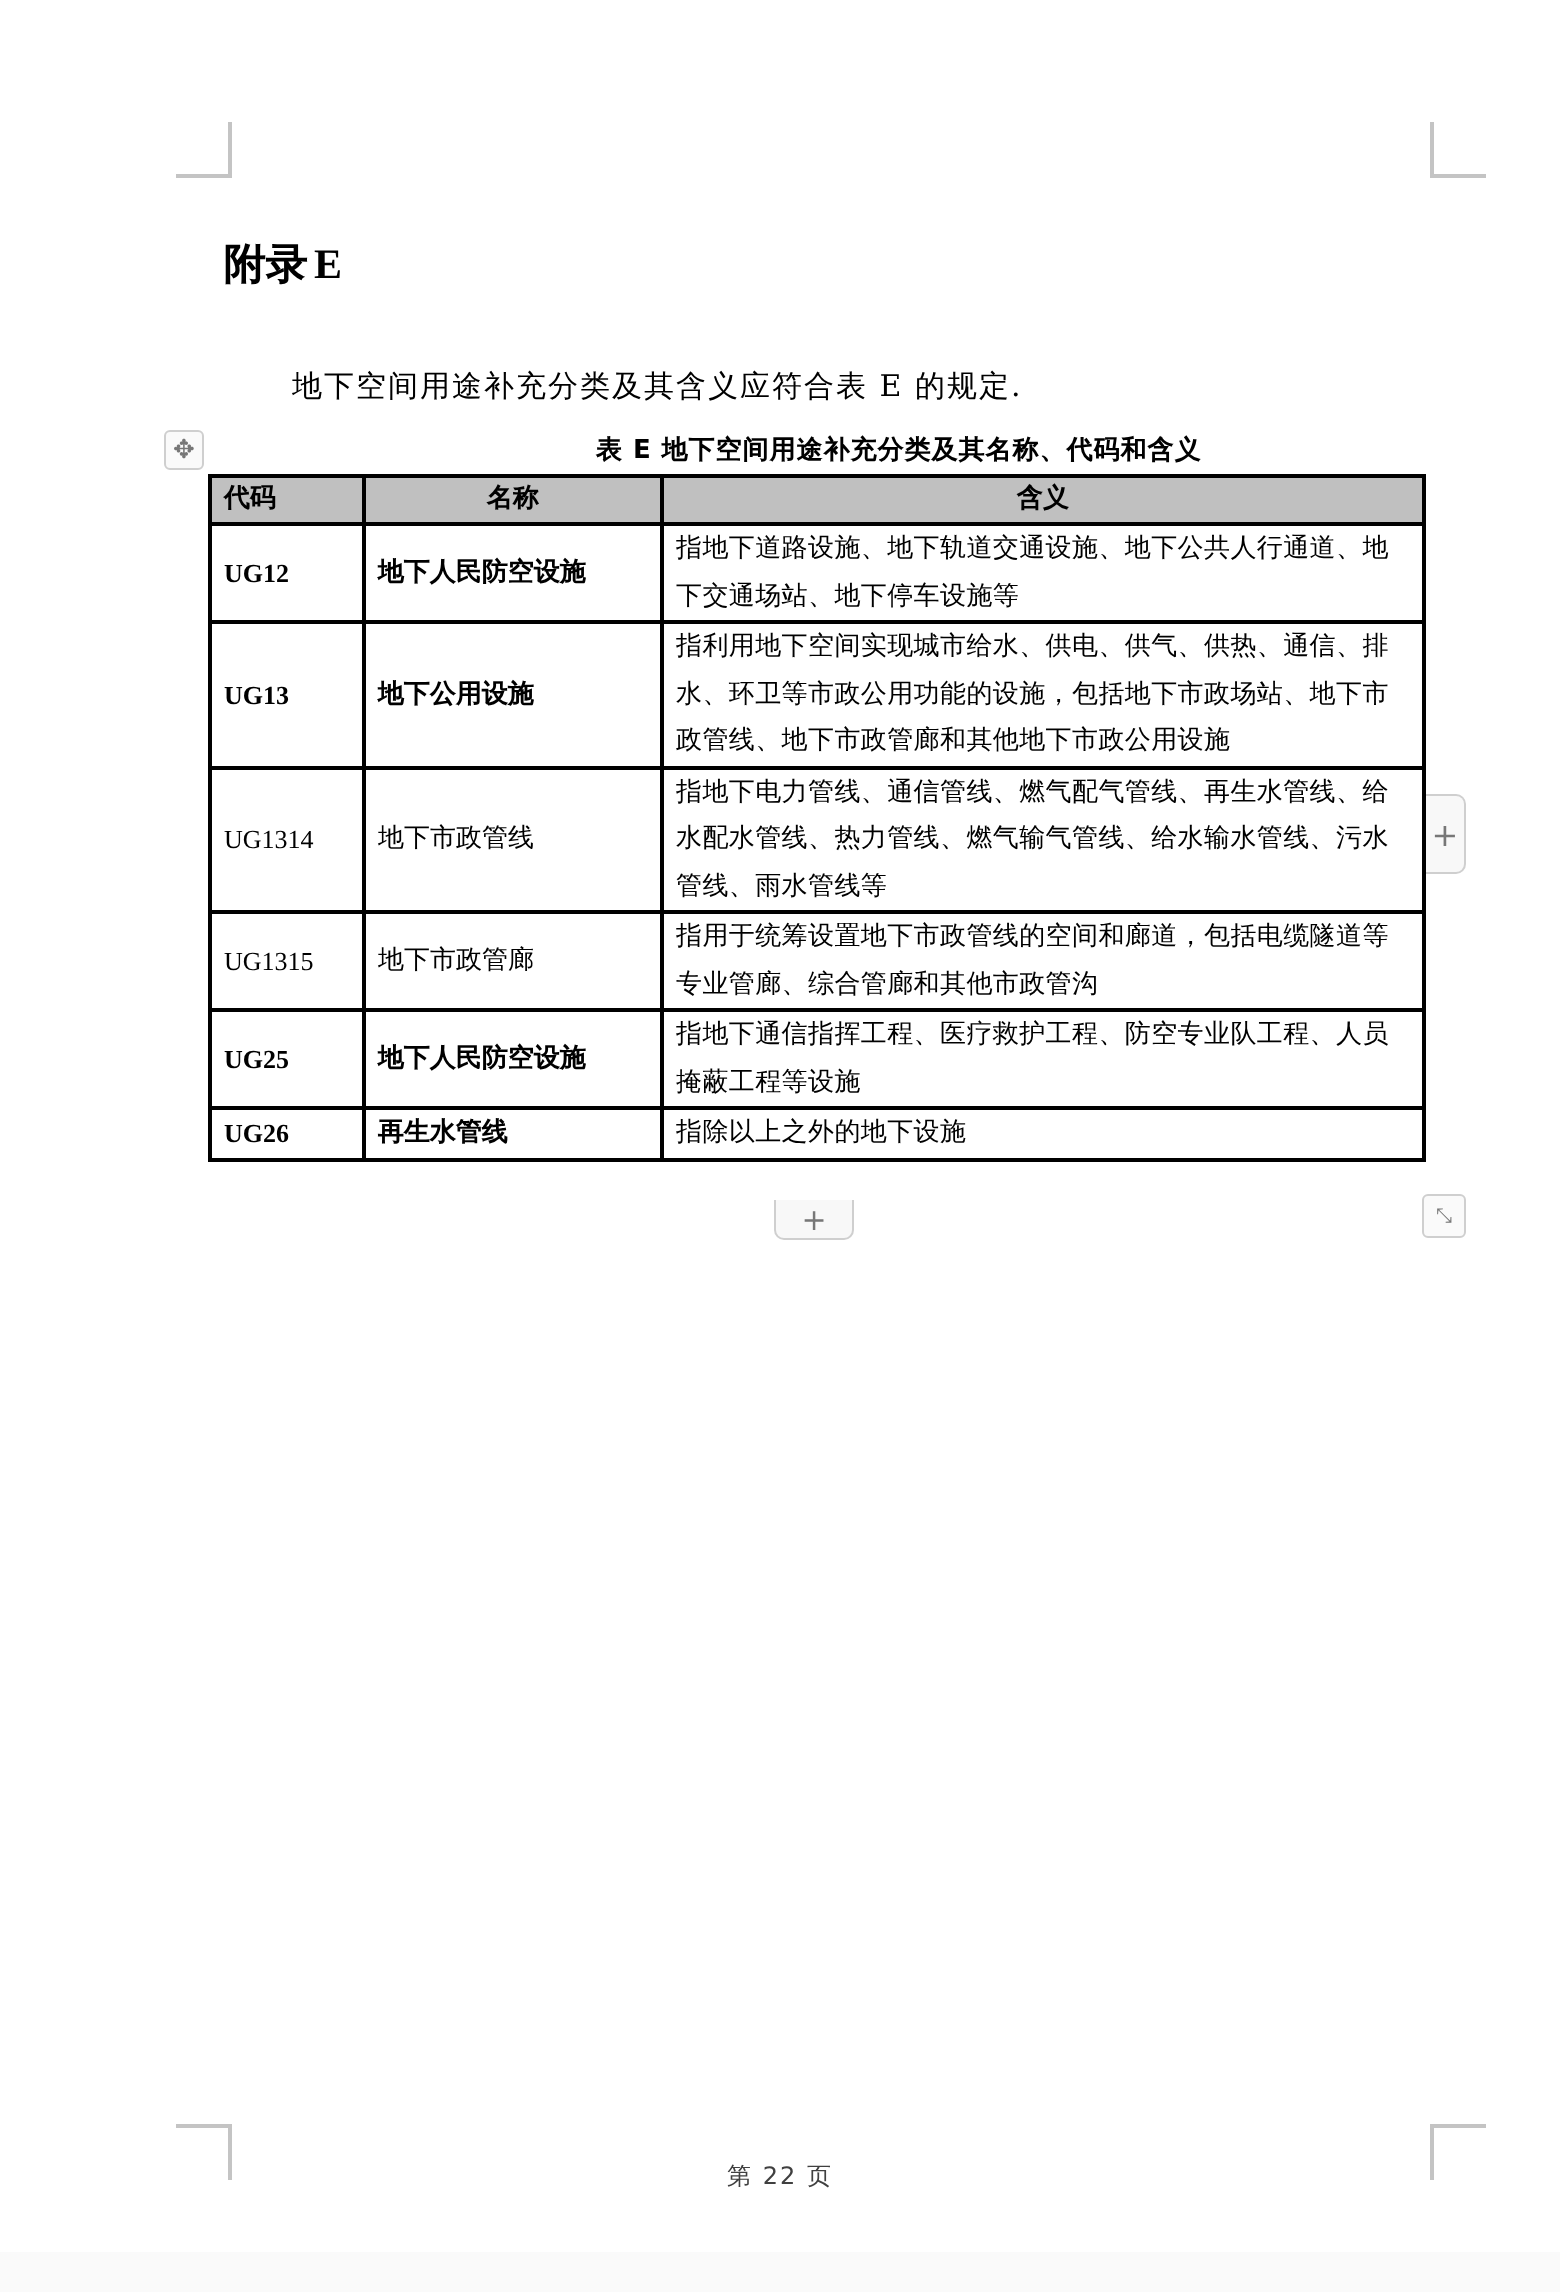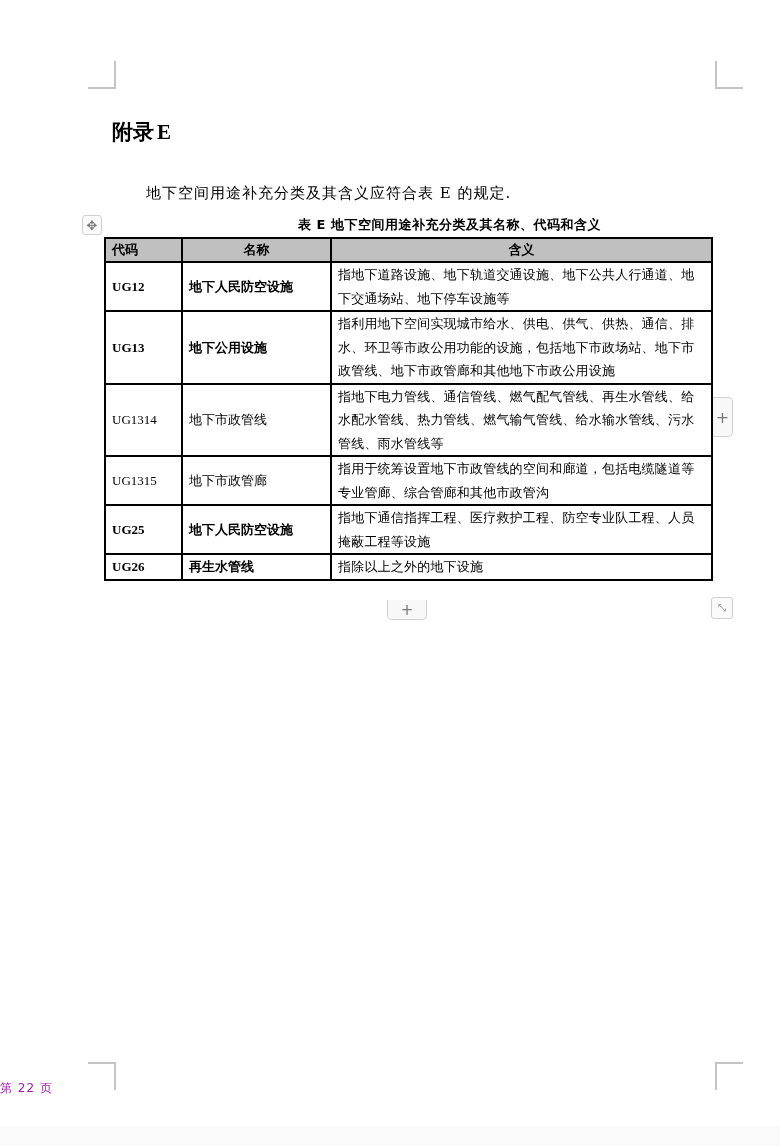--- a/index.html
+++ b/index.html
@@ -189,24 +189,24 @@
       align-items: center;
       justify-content: center;
       box-sizing: border-box;
       font-family: "DejaVu Sans", sans-serif;
     }
     .page-number {
       position: absolute;
       left: 0;
       width: 100%;
       top: 1080px;
-      text-align: left;
+      text-align: center;
       font-family: "DejaVu Sans", "Liberation Sans", sans-serif;
       font-size: 12px;
-      color: #a21caf;
+      color: #404040;
       letter-spacing: 1px;
     }
   </style>
 </head>
 <body>
 
 <div class="page-bottom-band"></div>
 
 <div class="crop tl"></div>
 <div class="crop tr"></div>

